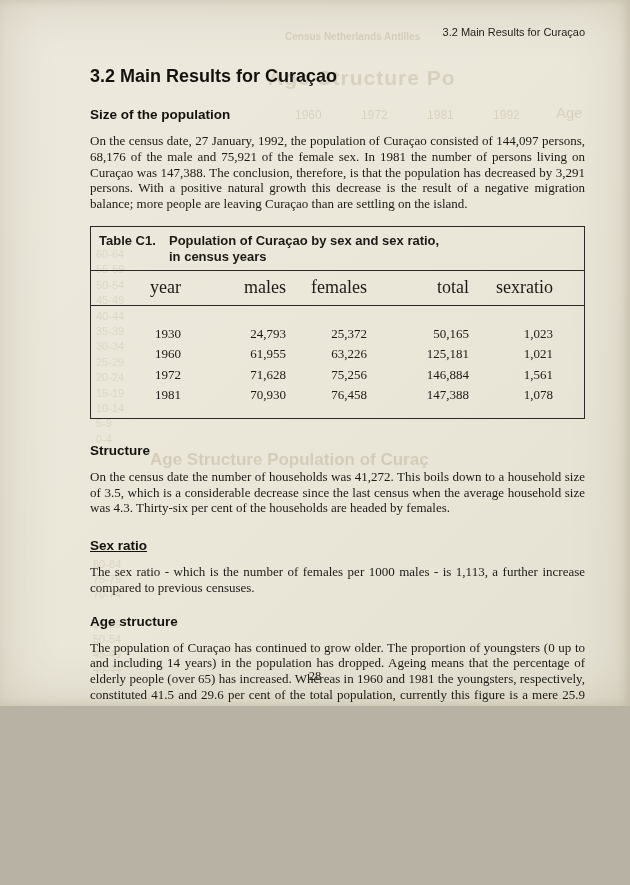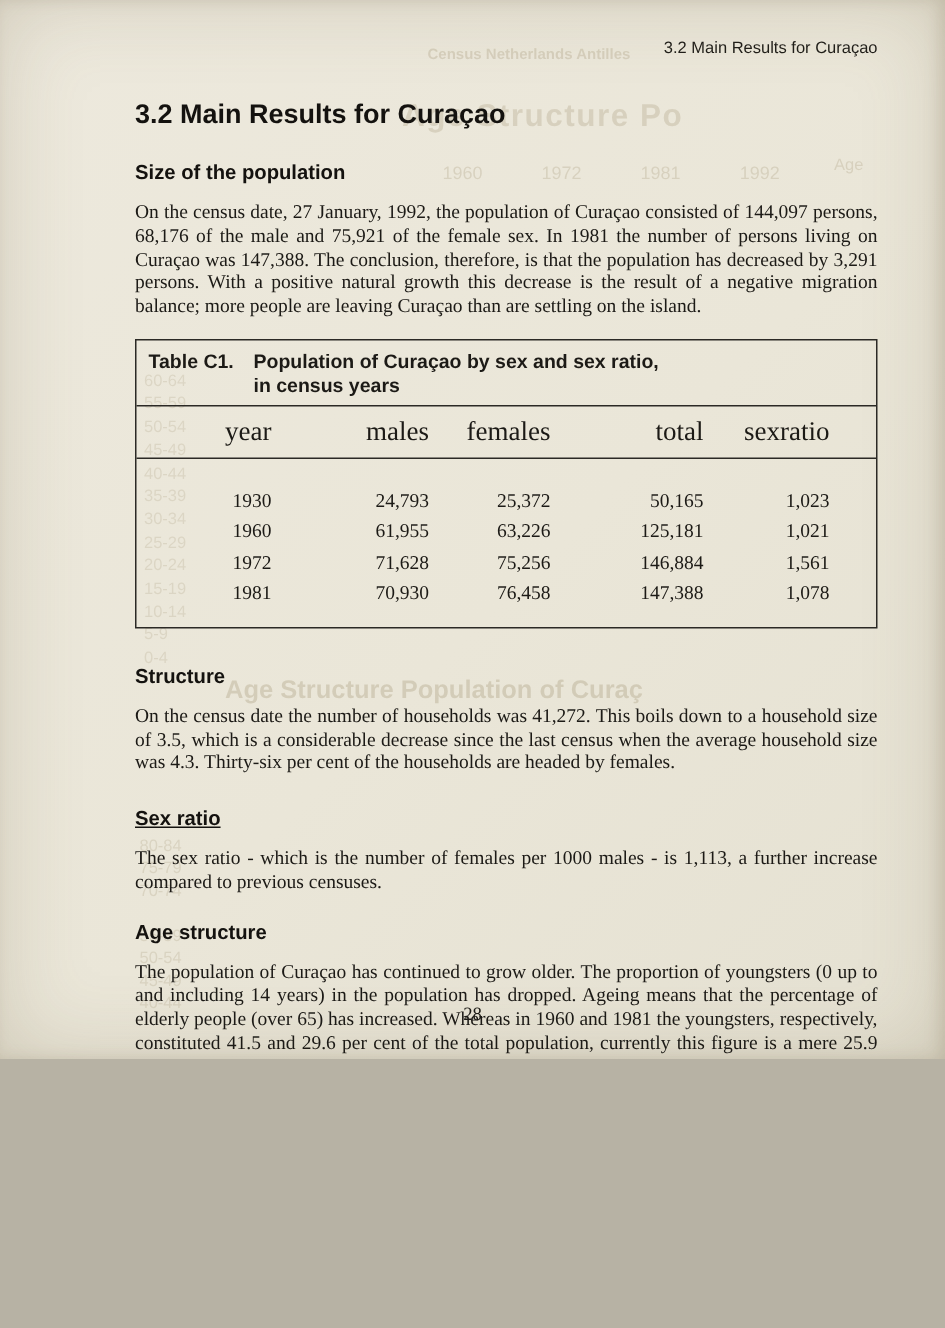--- a/index.html
+++ b/index.html
@@ -23,21 +23,21 @@
     color:#a09271;
     opacity:.30;
     filter:blur(.5px);
     font-family:"Liberation Sans", sans-serif;
     pointer-events:none;
     white-space:pre-line;
   }
   .g-census{left:285px;top:31px;font-size:10px;font-weight:bold;opacity:.28;}
   .g-toptitle{left:268px;top:66px;font-size:21px;font-weight:bold;letter-spacing:1px;opacity:.26;}
   .g-years{left:295px;top:108px;font-size:12px;word-spacing:36px;opacity:.25;}
-  .g-agelbl{left:556px;top:104px;font-size:11px;opacity:.25;}
+  .g-agelbl{left:556px;top:104px;font-size:15px;opacity:.25;}
   .g-pyr-upper{left:96px;top:247px;font-size:11px;line-height:15.4px;opacity:.20;}
   .g-midtitle{left:150px;top:450px;font-size:17px;font-weight:bold;opacity:.30;}
   .g-pyr-mid1{left:93px;top:557px;font-size:11px;line-height:15px;opacity:.22;}
   .g-pyr-mid2{left:93px;top:617px;font-size:11px;line-height:15px;opacity:.22;}
   .g-axis{left:95px;top:806px;font-size:11px;word-spacing:8px;opacity:.30;}
   .g-males{left:138px;top:822px;font-size:11px;opacity:.28;}
   .g-females{left:298px;top:822px;font-size:15px;opacity:.28;}
   
   .content{
     position:relative;z-index:1;

